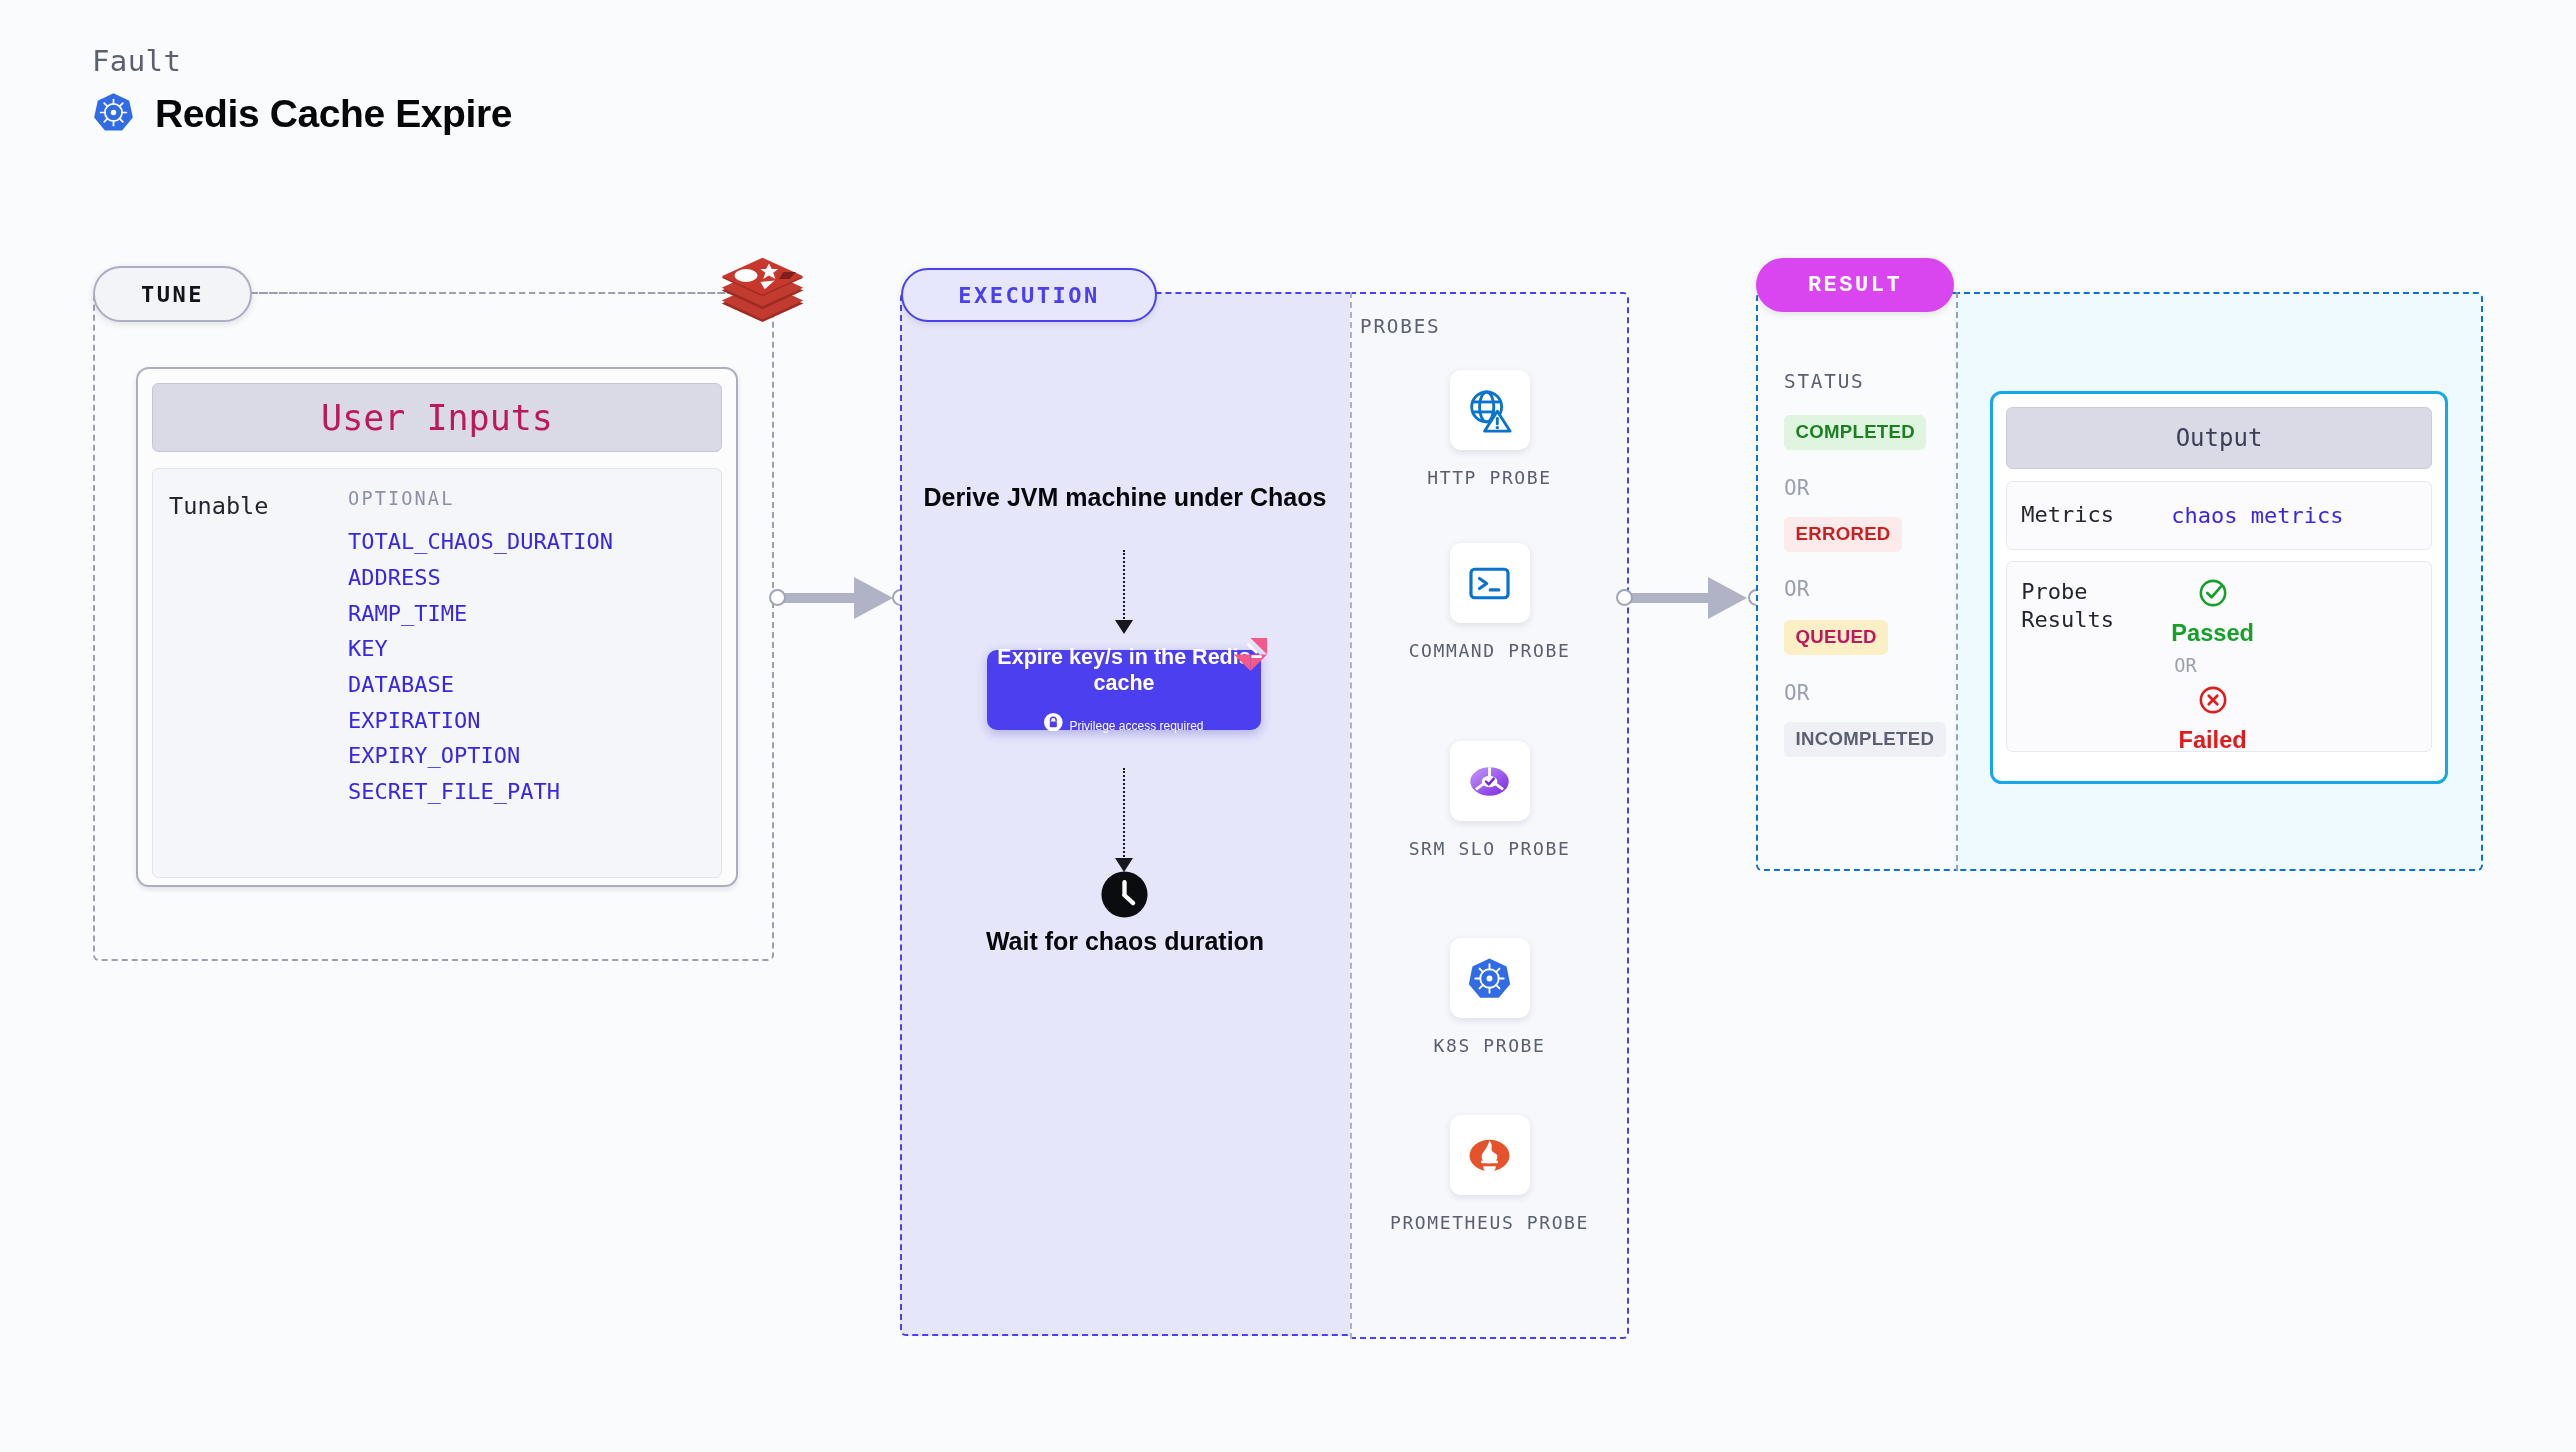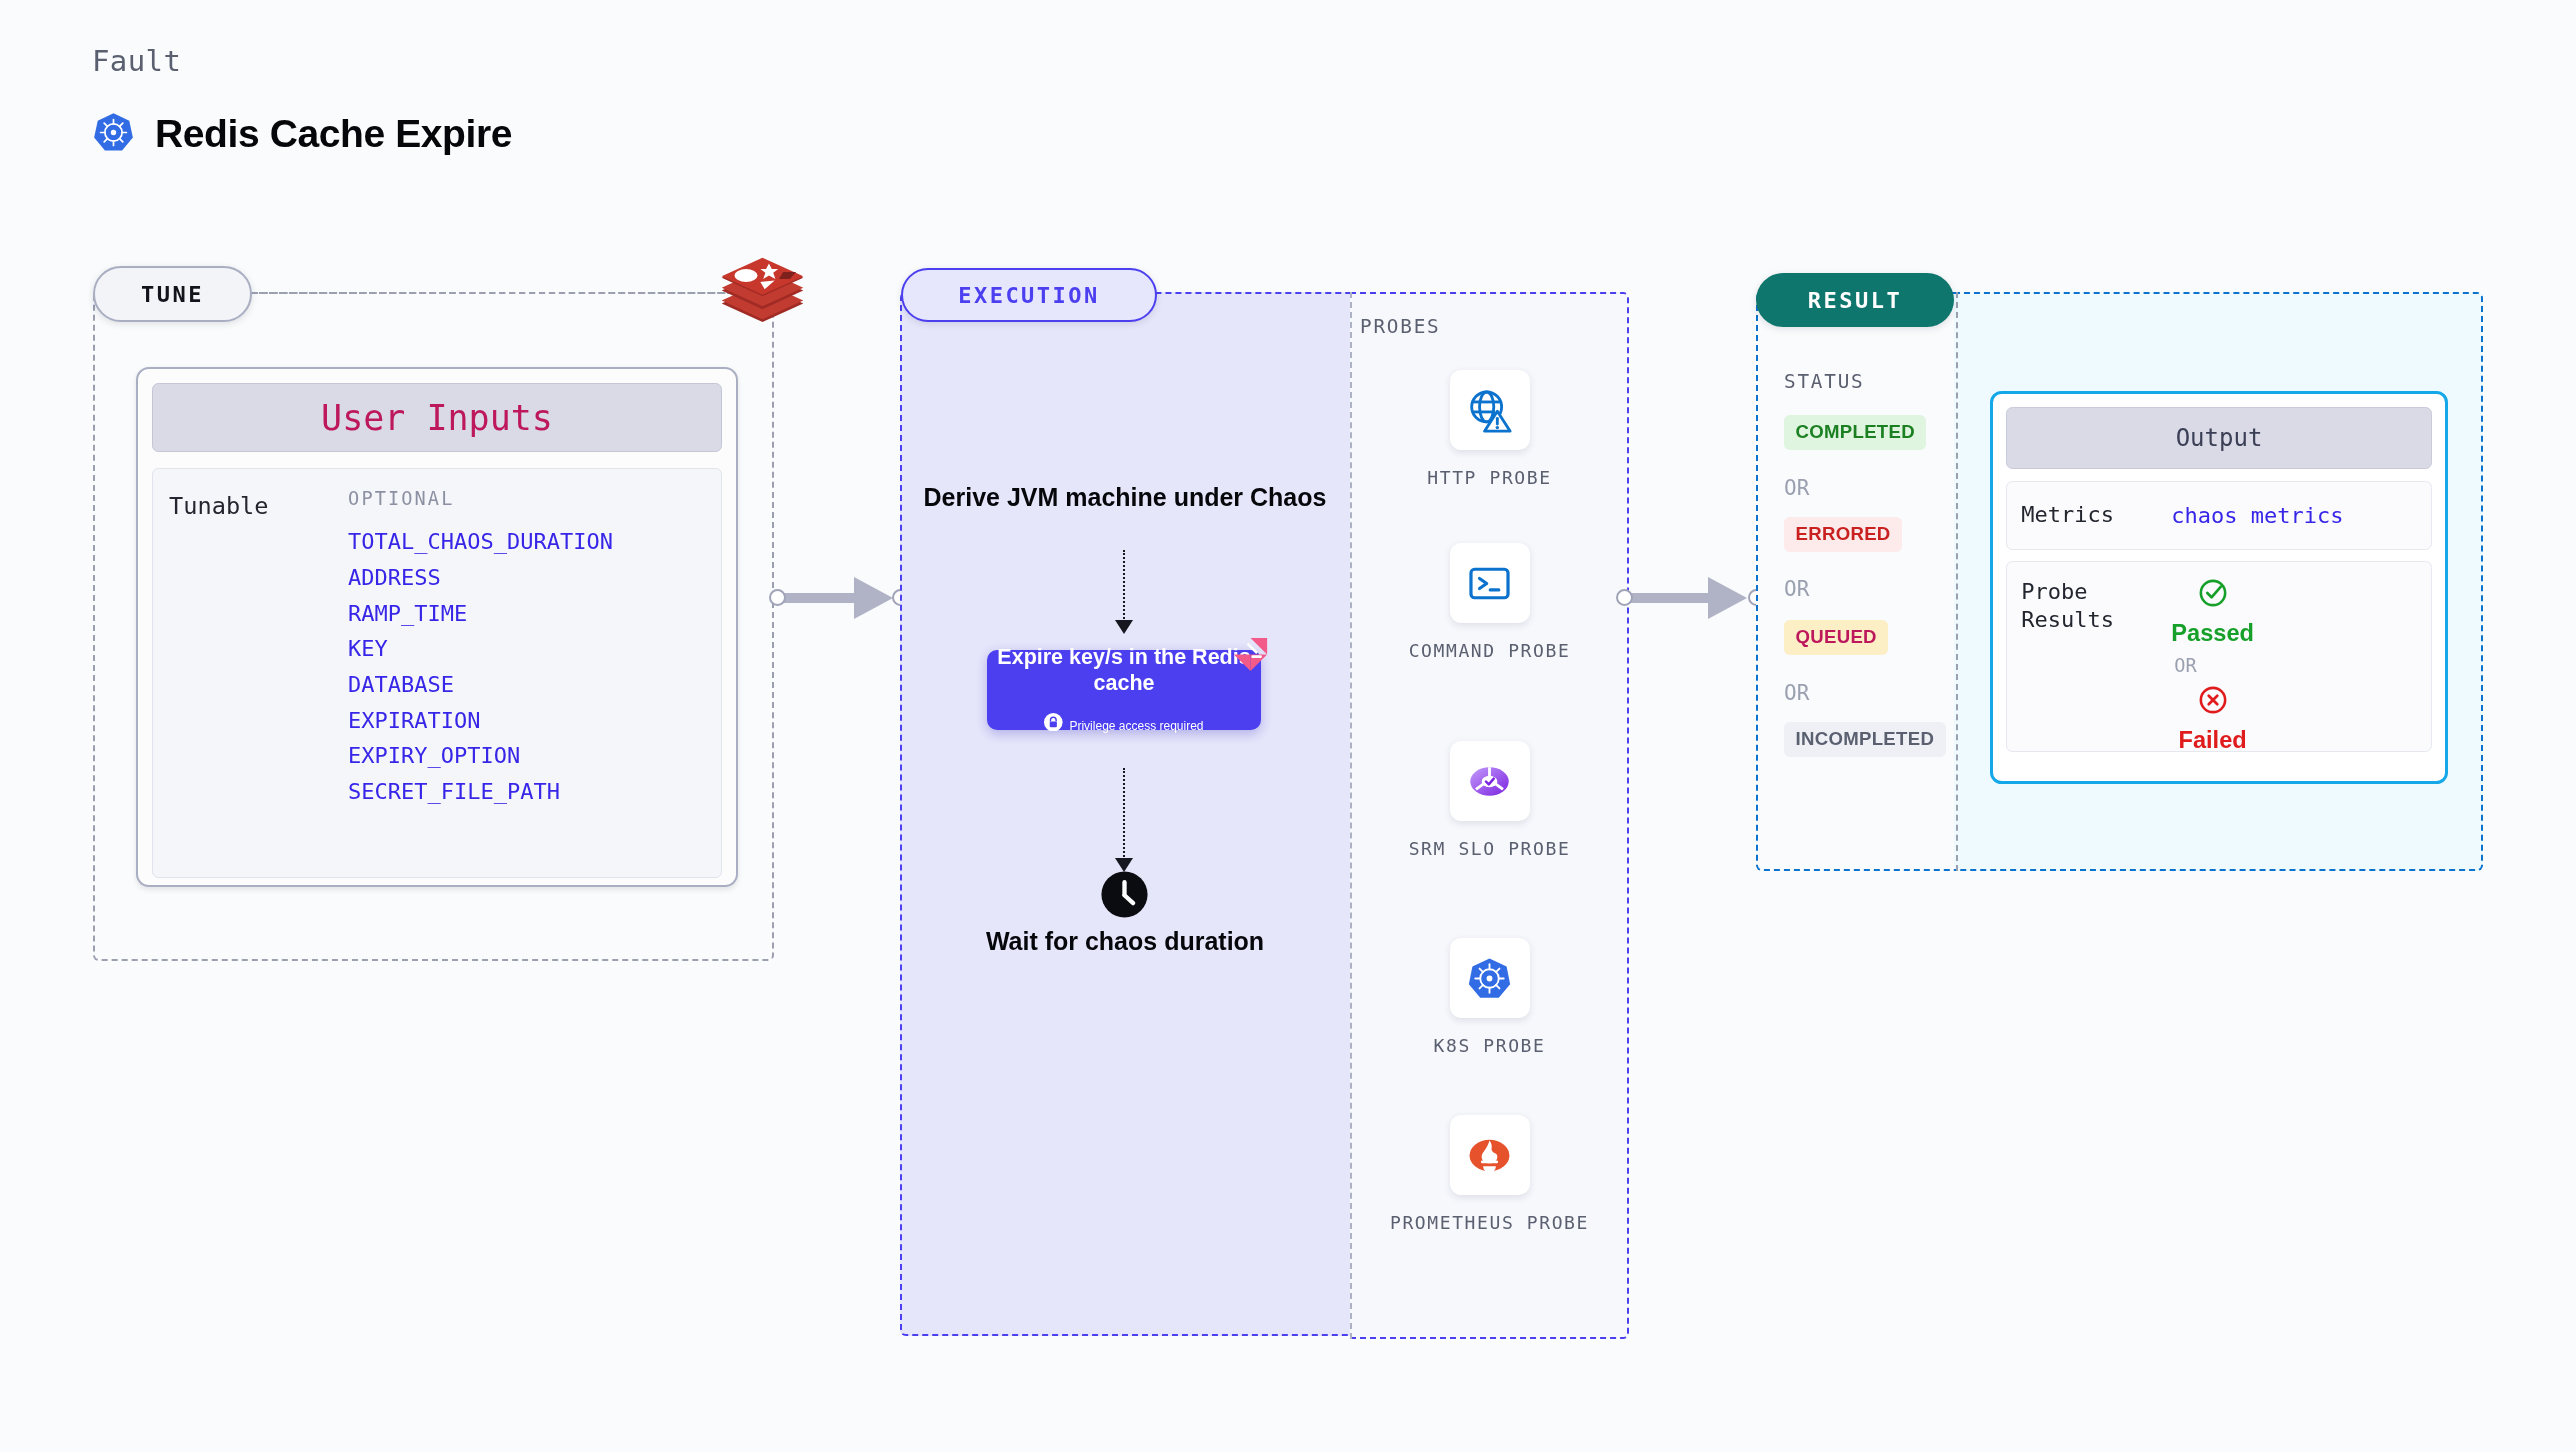--- a/index.html
+++ b/index.html
@@ -15,21 +15,21 @@
   .page { position: relative; width: 2576px; height: 1452px; }
 
   
   #header { position: absolute; left: 92px; top: 44px; }
   #fault-label {
     font-family: "DejaVu Sans Mono", monospace;
     font-size: 29px;
     color: #5a6070;
     letter-spacing: 0.4px;
   }
-  #title-row { display: flex; align-items: center; gap: 20px; margin-top: 33px; }
+  #title-row { display: flex; align-items: center; gap: 20px; margin-top: 13px; }
   #title-text {
     font-size: 39px;
     font-weight: 700;
     color: #06070a;
     letter-spacing: -0.4px;
   }
 
   
   .stage-pill {
     position: absolute;
@@ -44,22 +44,22 @@
   }
   #tune-pill {
     left: 93px; top: 266px; width: 159px; height: 56px;
     background: #f3f4f8; border: 2.1px solid #a9aec2; color: #12141c;
   }
   #execution-pill {
     left: 901px; top: 268px; width: 256px; height: 54px;
     background: #e6e6fd; border: 2.9px solid #4b3ff0; color: #4b3ff0;
   }
   #result-pill {
-    left: 1756px; top: 273px; width: 198px; height: 54px;
-    background: #0f766e; border: none; color: #ffffff;
+    left: 1756px; top: 258px; width: 198px; height: 54px;
+    background: #d946ef; border: none; color: #ffffff; font-family: Liberation Mono, monospace;
   }
 
   
   #tune-region {
     position: absolute; left: 93px; top: 292px;
     width: 681px; height: 669px;
     border: 2.9px dashed #9aa0b0;
     border-radius: 5.7px;
     background: transparent;
   }

